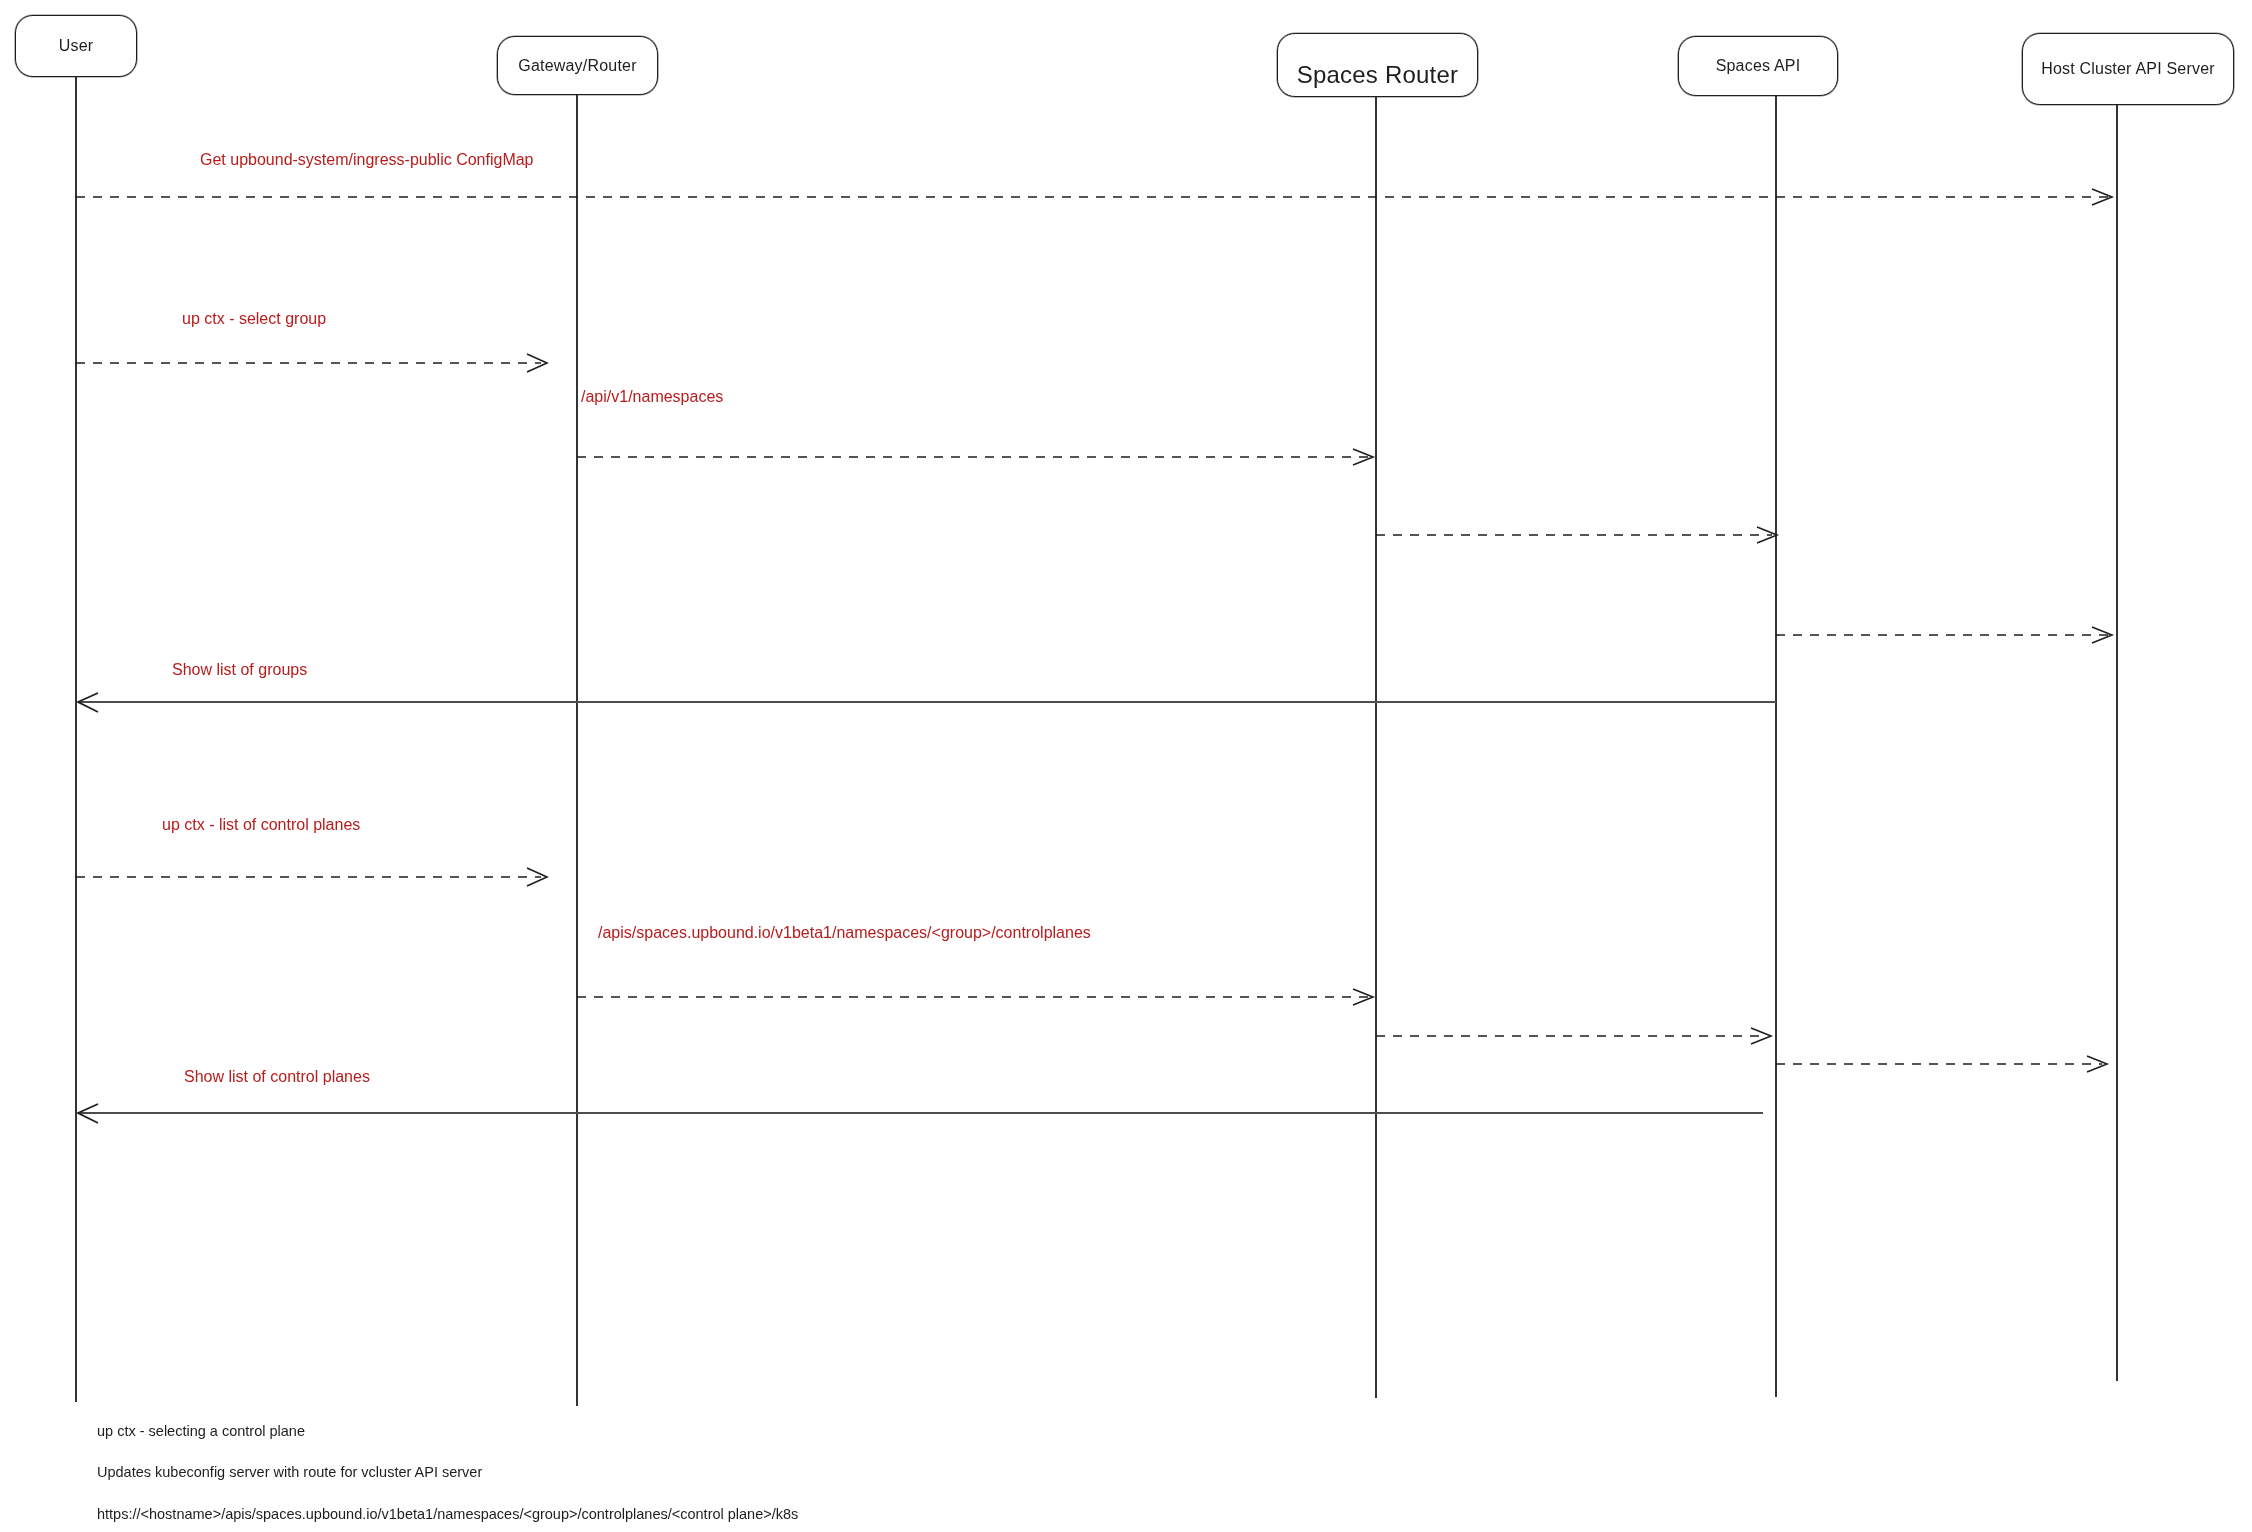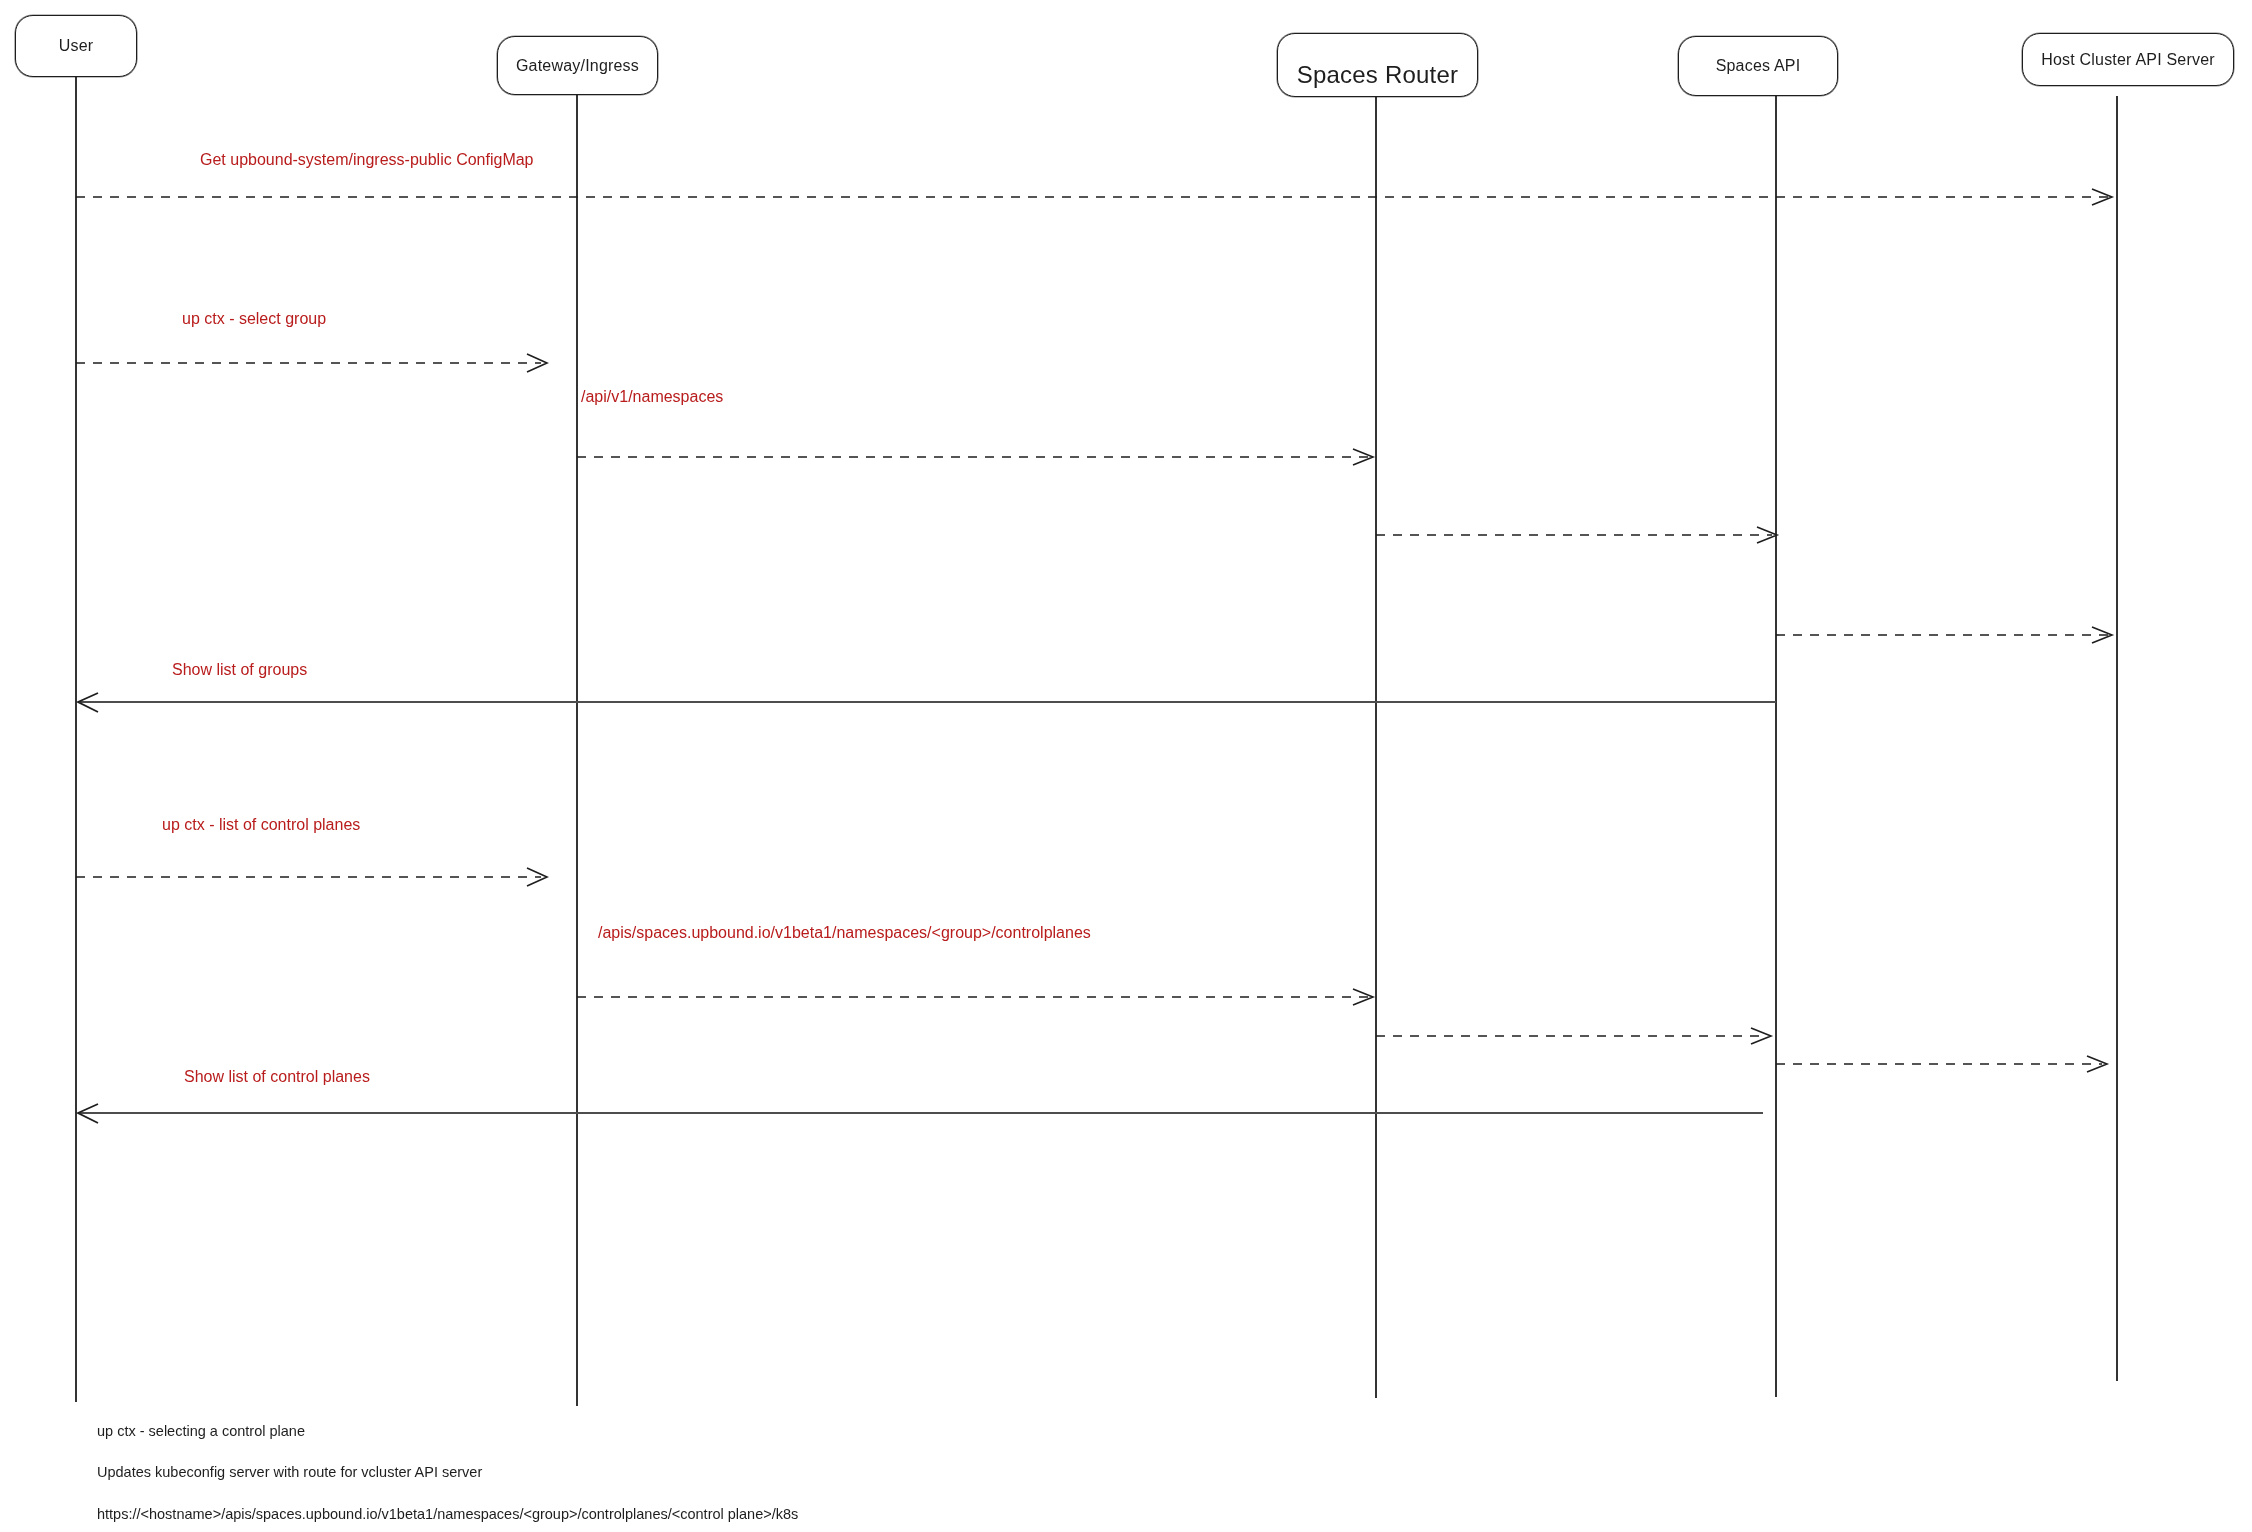--- a/index.html
+++ b/index.html
@@ -94,32 +94,32 @@
       <line x1="1763" y1="1113" x2="80" y2="1113"></line>
       <polyline points="98,1104 78,1113 98,1123" stroke="#1e1e1e"></polyline>
     </g>
   </svg>
 
   <div class="actor" style="left:15px;top:15px;width:122px;height:62px">
     <span>User</span>
   </div>
 
   <div class="actor" style="left:497px;top:36px;width:161px;height:59px">
-    <span>Gateway/Ingress</span>
+    <span>Gateway/Router</span>
   </div>
 
   <div class="actor big" style="left:1277px;top:33px;width:201px;height:64px">
     <span>Spaces Router</span>
   </div>
 
   <div class="actor" style="left:1678px;top:36px;width:160px;height:60px">
     <span>Spaces API</span>
   </div>
 
-  <div class="actor" style="left:2022px;top:33px;width:212px;height:53px">
+  <div class="actor" style="left:2022px;top:33px;width:212px;height:72px">
     <span>Host Cluster API Server</span>
   </div>
 
   <div class="msg-label" style="left:200px;top:151px">Get upbound-system/ingress-public ConfigMap</div>
 
 
   <div class="msg-label" style="left:182px;top:310px">up ctx - select group</div>
 
   <div class="msg-label" style="left:581px;top:388px">/api/v1/namespaces</div>
 

